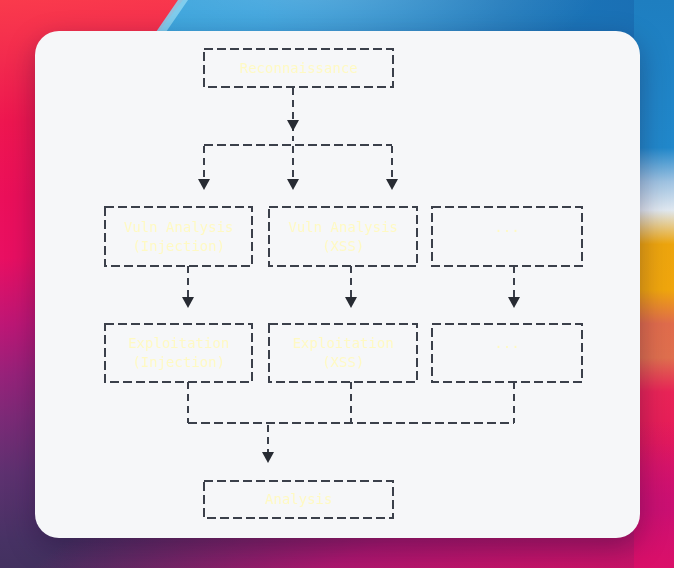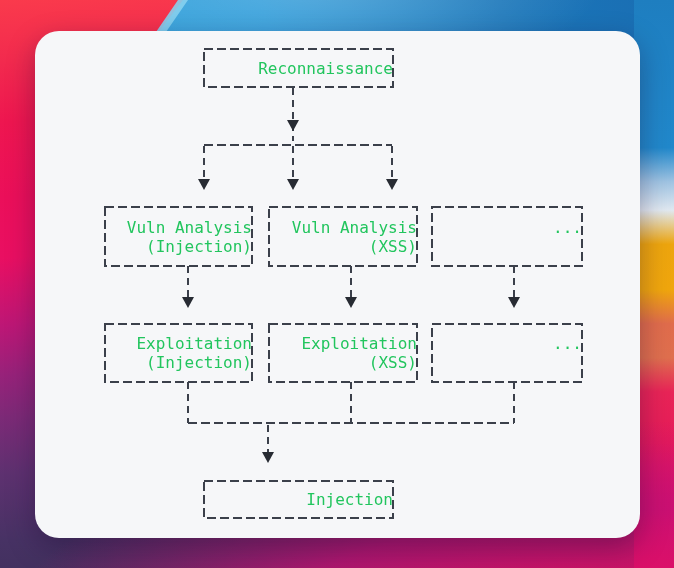--- a/index.html
+++ b/index.html
@@ -66,25 +66,25 @@
   .box-rect  { fill: none; stroke: #3b404b; stroke-width: 2; stroke-dasharray: 9 4; }
   .conn      { fill: none; stroke: #3b404b; stroke-width: 2; stroke-dasharray: 7 5; }
   .conn-h    { fill: none; stroke: #3b404b; stroke-width: 2; stroke-dasharray: 9 4; }
   .arrowhead { fill: #272b33; stroke: none; }
 
   
   .node {
     position: absolute;
     display: flex;
     flex-direction: column;
-    align-items: flex-end;
+    align-items: center;
     justify-content: center;
-    font-size: 16px;
+    font-size: 14px;
     line-height: 19px;
-    color: #22c55e;
+    color: #fef9c3;
     text-align: center;
     white-space: pre;
   }
   .node span { display: block; min-height: 19px; }
 </style>
 </head>
 <body>
 
 <div class="screen">
 
@@ -160,16 +160,16 @@
     <span>Exploitation</span>
     <span>(XSS)</span>
   </div>
 
   <div class="node" style="left:432px; top:324px; width:150px; height:58px;">
     <span>...</span>
     <span></span>
   </div>
 
   <div class="node" style="left:204px; top:481px; width:189px; height:37px;">
-    <span>Injection</span>
+    <span>Analysis</span>
   </div>
 
 </div>
 
 </body></html>

